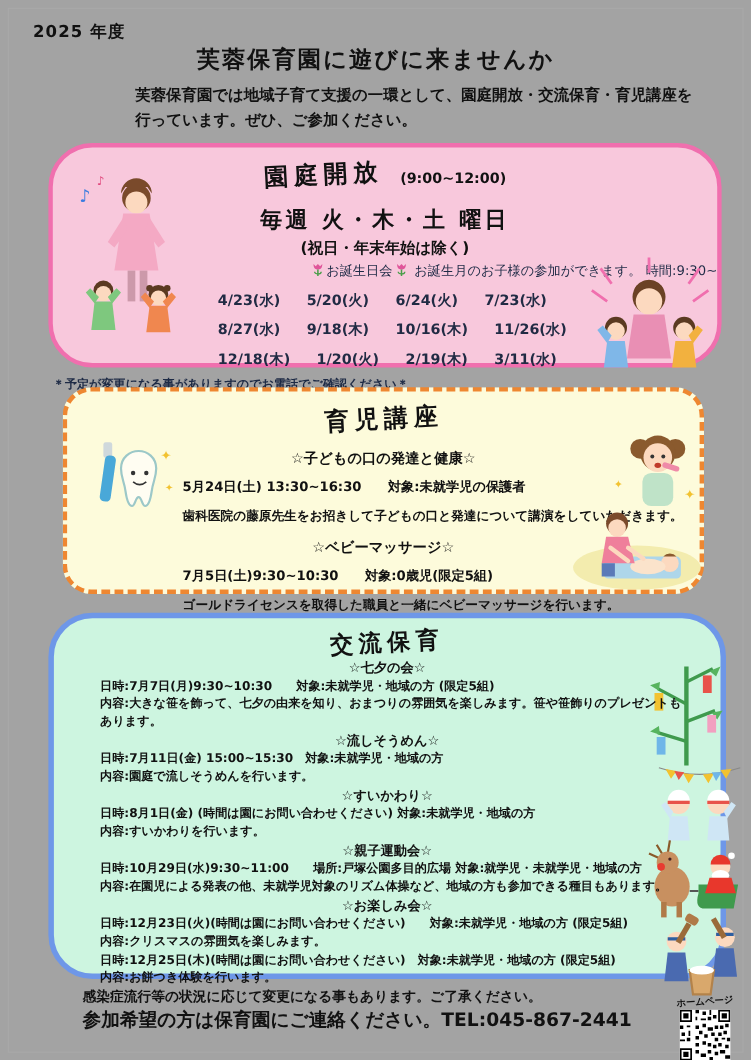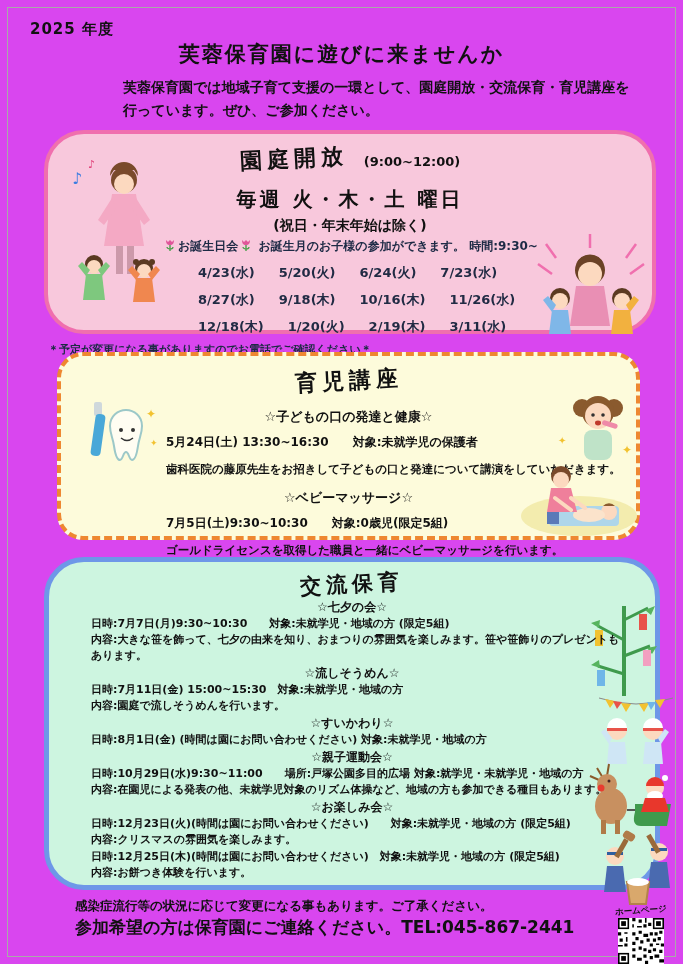--- a/index.html
+++ b/index.html
@@ -1,36 +1,36 @@
 <!DOCTYPE html>
 <html><head>
 <meta charset="utf-8">
 <style>
   html,body{margin:0;padding:0;background:#fff;}
-  #flyer{position:relative;width:683px;height:964px;background:#d946ef;
+  #flyer{position:relative;width:683px;height:964px;background:#a3a3a3;
          font-family:"DejaVu Sans",sans-serif;color:#111;overflow:hidden;}
   .frame{position:absolute;inset:7px;border:1px solid #a9a9a9;pointer-events:none;}
   .year{position:absolute;left:30px;top:20px;font-size:15px;font-weight:bold;letter-spacing:1px;}
   .title{position:absolute;left:0;right:0;top:40px;text-align:center;font-size:21px;font-weight:900;letter-spacing:2px;}
   .intro{position:absolute;left:75px;top:76px;font-size:14px;font-weight:bold;line-height:23px;margin-left:48px;}
 
   .box{position:absolute;box-sizing:border-box;}
   .pinkbox{left:44px;top:130px;width:612px;height:204px;background:#f8c8dc;
            border:4px solid #f06fae;border-radius:40px;}
   .yellowbox{left:57px;top:352px;width:583px;height:188px;background:#fdfbdb;
              border:4px dashed #ee8731;border-radius:26px;}
   .greenbox{left:44px;top:557px;width:616px;height:333px;background:#cdf5e0;
             border:5px solid #6e97e8;border-radius:40px;}
 
   .sec-head-row{display:flex;justify-content:center;align-items:baseline;gap:16px;margin-top:10px;}
   .sec-head{font-size:22px;font-weight:900;letter-spacing:5px;transform:rotate(-3deg);display:inline-block;}
   .sec-hours{font-size:13px;font-weight:bold;}
   .weekly{text-align:center;font-size:20px;font-weight:900;letter-spacing:3px;margin-top:12px;}
   .holiday-note{text-align:center;font-size:14px;font-weight:bold;margin-top:4px;}
-  .birthday-line{text-align:center;font-size:12px;font-weight:bold;margin-top:3px;color:#1d2a45;}
+  .birthday-line{text-align:right;font-size:12px;font-weight:normal;margin-top:3px;color:#1d2a45;}
   .birthday-line .tulip{vertical-align:-2px;margin:0 3px;}
   .dates{margin:4px 0 0 150px;font-size:13px;font-weight:bold;color:#212b44;text-align:right;}
   .dates-row{display:flex;gap:24px;height:27px;align-items:center;}
   .caution{text-align:left;font-size:11px;font-weight:bold;margin-top:2px;color:#1d2a45;}
 
   .course-title{text-align:center;font-size:13px;font-weight:bold;margin-top:12px;}
   .course-line1{font-size:12px;font-weight:bold;margin:8px 0 0 105px;}
   .course-line2{font-size:11.5px;font-weight:bold;margin:11px 0 0 105px;}
 
   .ev{margin-top:1px;}
@@ -201,20 +201,21 @@
         <div class="ev-line">内容:大きな笹を飾って、七夕の由来を知り、おまつりの雰囲気を楽しみます。笹や笹飾りのプレゼントもあります。</div>
       </div>
       <div class="ev">
         <div class="ev-title">☆流しそうめん☆</div>
         <div class="ev-line">日時:7月11日(金) 15:00~15:30　対象:未就学児・地域の方</div>
         <div class="ev-line">内容:園庭で流しそうめんを行います。</div>
       </div>
       <div class="ev">
         <div class="ev-title">☆すいかわり☆</div>
         <div class="ev-line">日時:8月1日(金) (時間は園にお問い合わせください) 対象:未就学児・地域の方</div>
+        <div class="ev-line">内容:すいかわりを行います。</div>
       </div>
       <div class="ev">
         <div class="ev-title">☆親子運動会☆</div>
         <div class="ev-line">日時:10月29日(水)9:30~11:00　　場所:戸塚公園多目的広場 対象:就学児・未就学児・地域の方</div>
         <div class="ev-line">内容:在園児による発表の他、未就学児対象のリズム体操など、地域の方も参加できる種目もあります。</div>
       </div>
       <div class="ev">
         <div class="ev-title">☆お楽しみ会☆</div>
         <div class="ev-line">日時:12月23日(火)(時間は園にお問い合わせください)　　対象:未就学児・地域の方 (限定5組)</div>
         <div class="ev-line">内容:クリスマスの雰囲気を楽しみます。</div>

